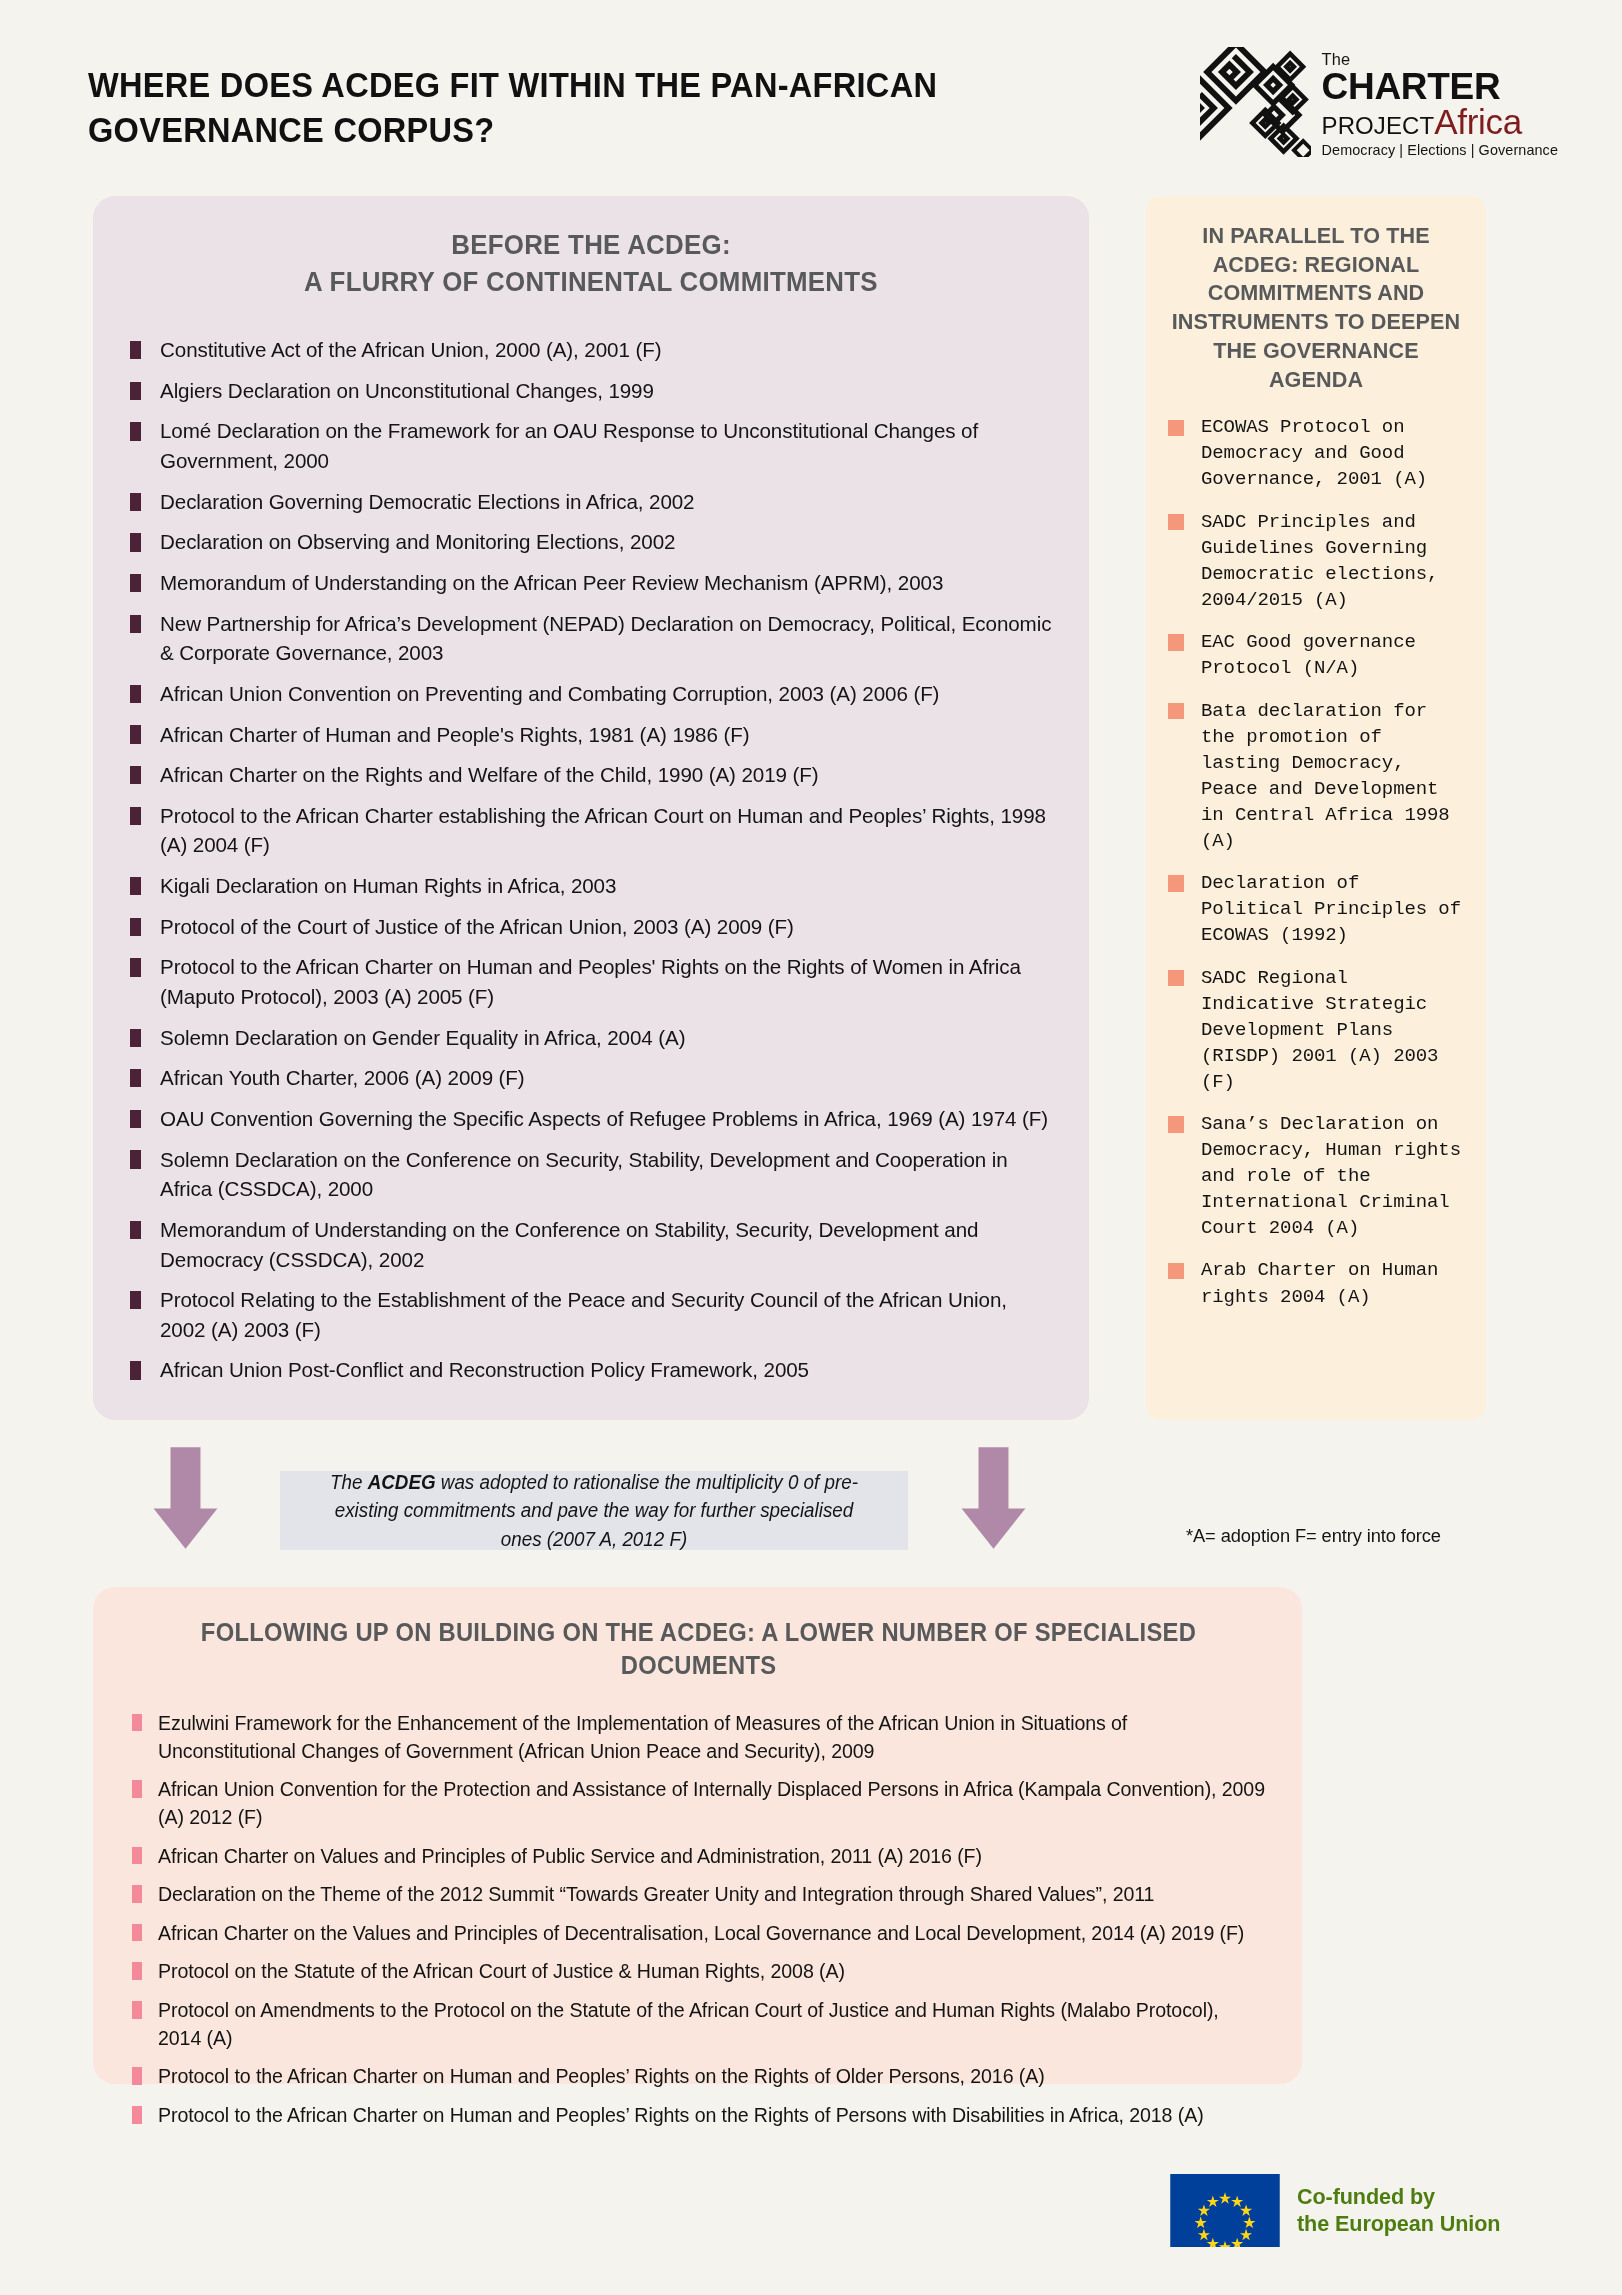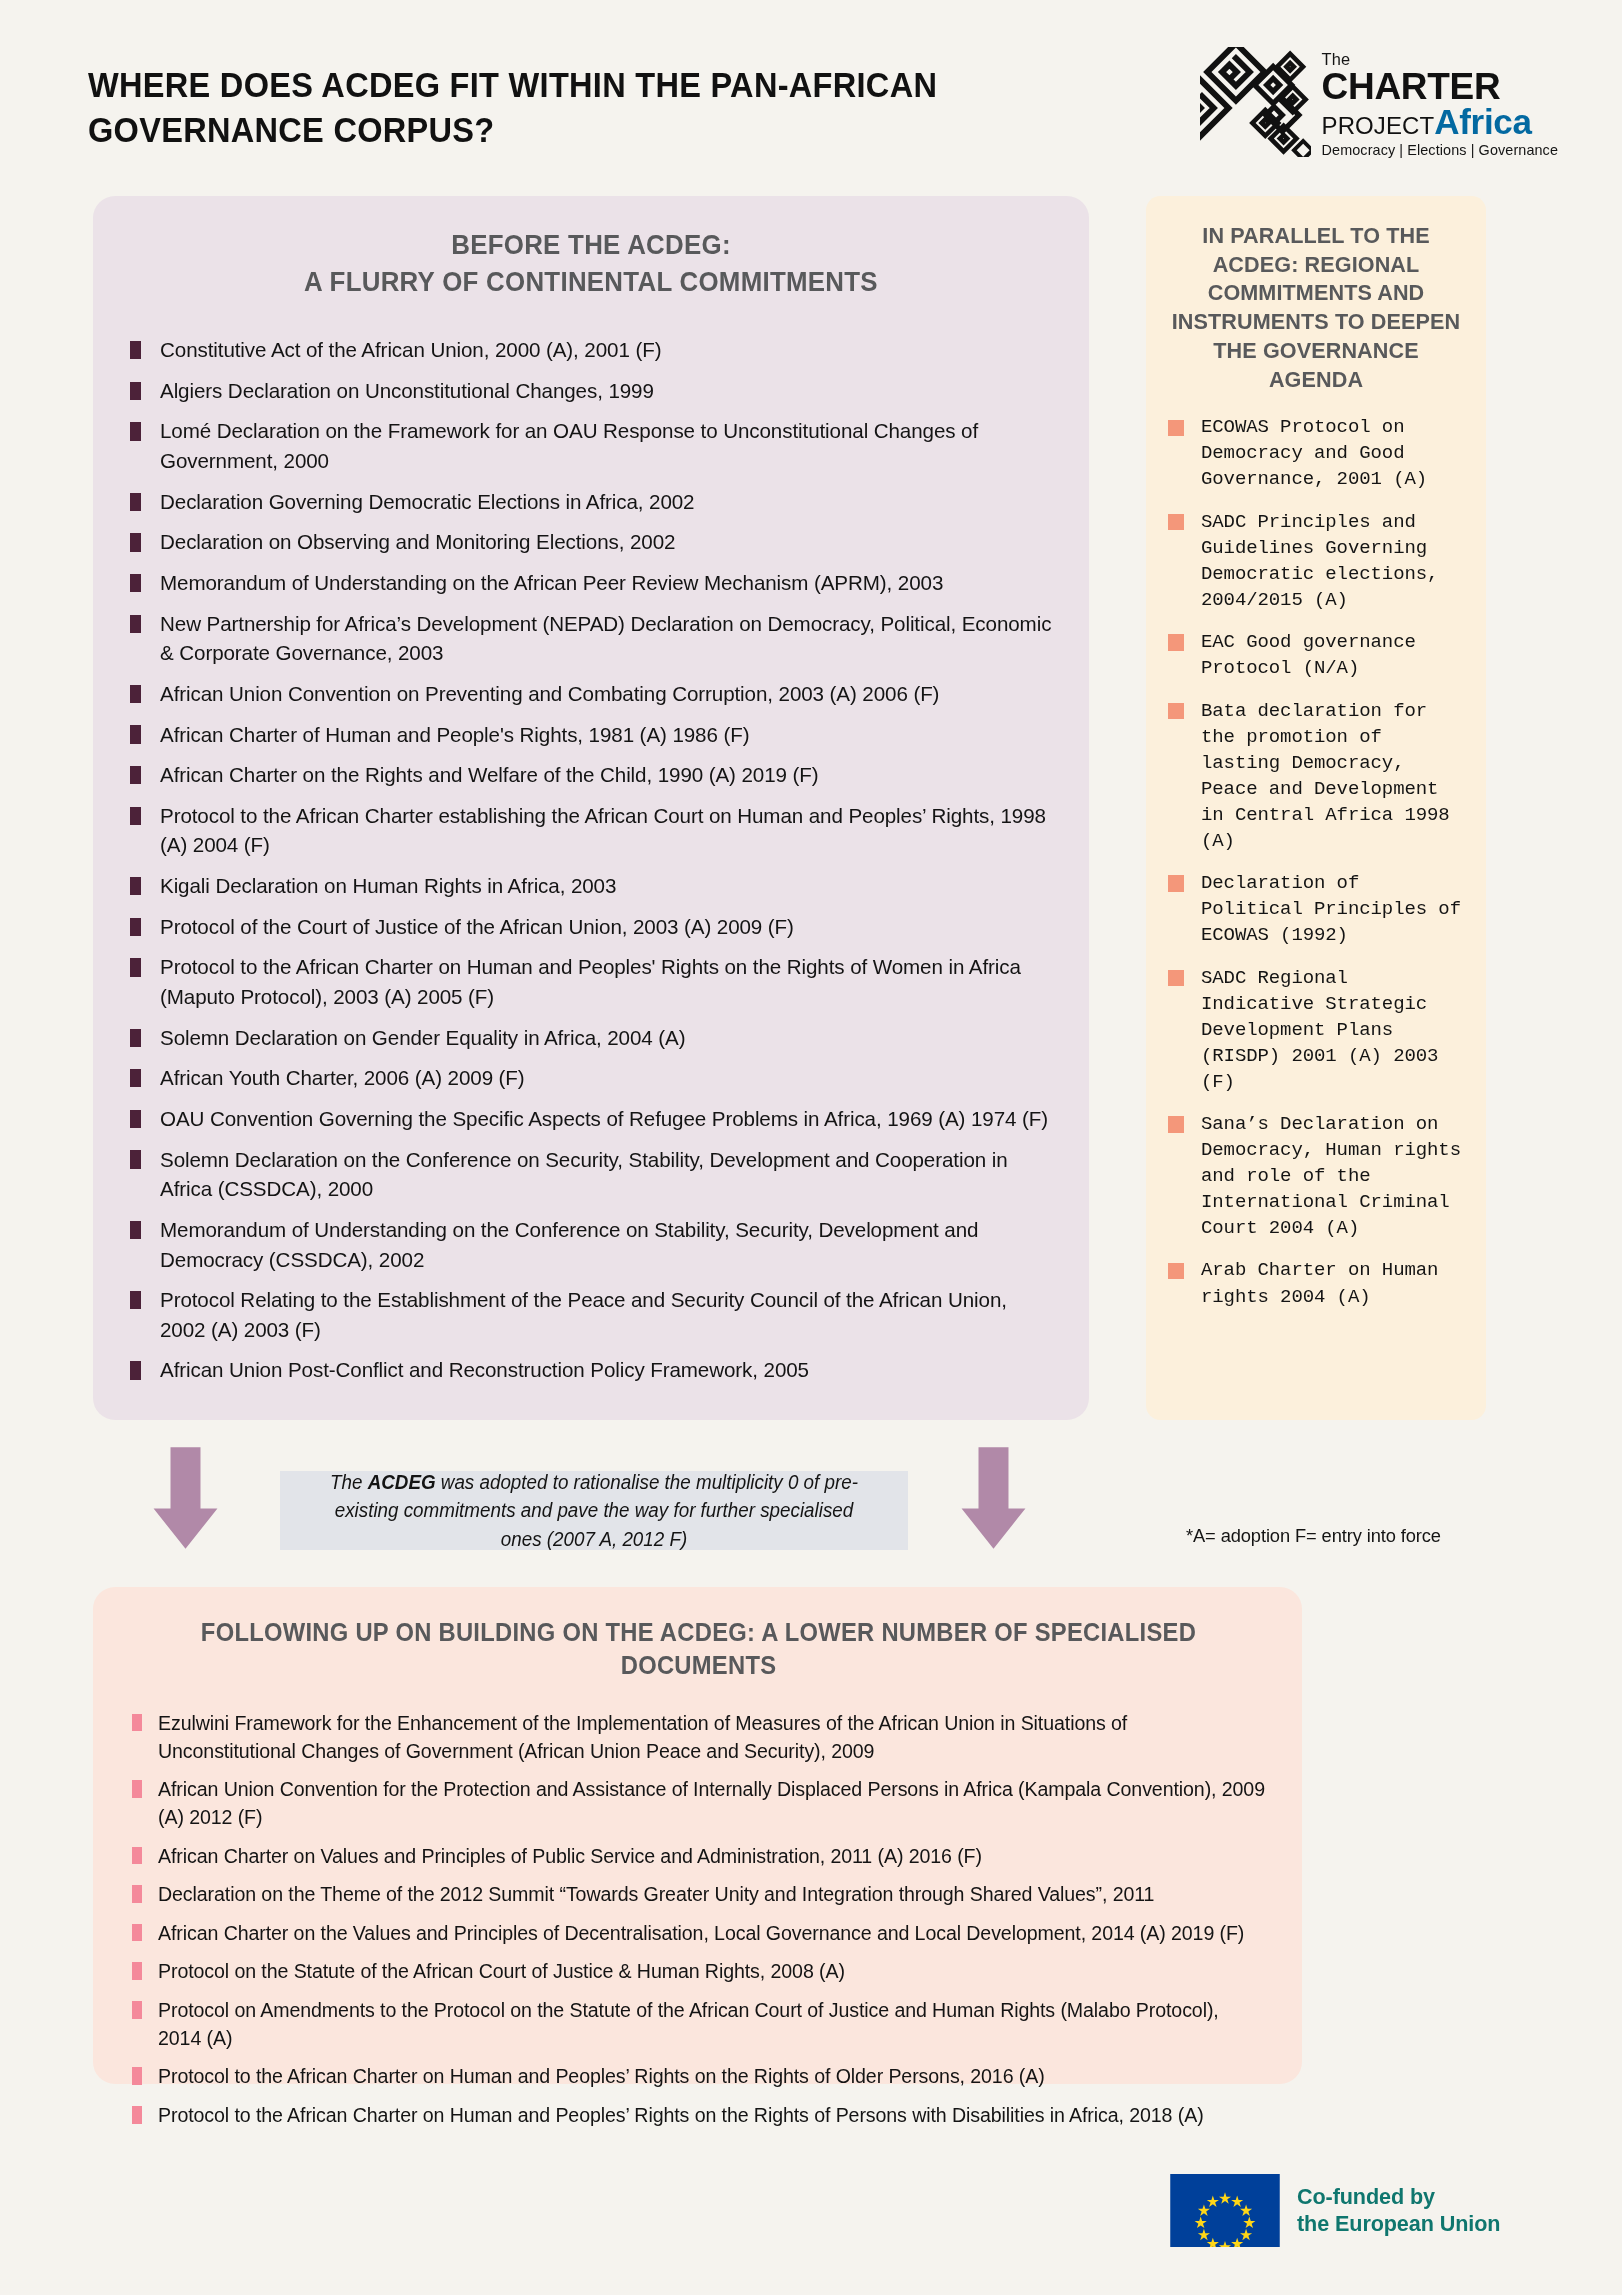--- a/index.html
+++ b/index.html
@@ -53,21 +53,21 @@
   }
   .logo-charter {
     font-size: 37px; font-weight: bold; color: #111; letter-spacing: -0.3px;
     line-height: 0.96;
   }
   .logo-row2 { display: flex; align-items: baseline; line-height: 1; }
   .logo-project {
     font-size: 24px; color: #111; letter-spacing: 0.1px; font-weight: 400;
   }
   .logo-africa {
-    font-size: 35px; font-weight: bold; color: #0369a1; letter-spacing: -0.3px;
+    font-size: 35px; font-weight: normal; color: #7f1d1d; letter-spacing: -0.3px;
   }
   .logo-tag {
     font-size: 14.4px; color: #141414; margin-top: 3.9px; letter-spacing: 0.1px;
   }
 
   
   .card-before {
     position: absolute;
     top: 196px; left: 93px;
     width: 996px; height: 1224px;
@@ -367,20 +367,20 @@
         <polygon points="124.64,90 126.99,97.23 134.59,97.23 128.44,101.69 130.79,108.92 124.64,104.46 118.49,108.92 120.84,101.69 114.69,97.23 122.29,97.23"></polygon>
         <polygon points="110,104.64 112.35,111.87 119.95,111.87 113.8,116.33 116.15,123.56 110,119.1 103.85,123.56 106.2,116.33 100.05,111.87 107.65,111.87"></polygon>
         <polygon points="90,110 92.35,117.23 99.95,117.23 93.8,121.69 96.15,128.92 90,124.46 83.85,128.92 86.2,121.69 80.05,117.23 87.65,117.23"></polygon>
         <polygon points="70,104.64 72.35,111.87 79.95,111.87 73.8,116.33 76.15,123.56 70,119.1 63.85,123.56 66.2,116.33 60.05,111.87 67.65,111.87"></polygon>
         <polygon points="55.36,90 57.71,97.23 65.31,97.23 59.16,101.69 61.51,108.92 55.36,104.46 49.21,108.92 51.56,101.69 45.41,97.23 53.01,97.23"></polygon>
         <polygon points="50,70 52.35,77.23 59.95,77.23 53.8,81.69 56.15,88.92 50,84.46 43.85,88.92 46.2,81.69 40.05,77.23 47.65,77.23"></polygon>
         <polygon points="55.36,50 57.71,57.23 65.31,57.23 59.16,61.69 61.51,68.92 55.36,64.46 49.21,68.92 51.56,61.69 45.41,57.23 53.01,57.23"></polygon>
         <polygon points="70,35.36 72.35,42.59 79.95,42.59 73.8,47.05 76.15,54.28 70,49.82 63.85,54.28 66.2,47.05 60.05,42.59 67.65,42.59"></polygon>
       </g>
     </svg>
-    <div class="eu-label" style="color: #0f766e;">
+    <div class="eu-label" style="color: #4d7c0f;">
       <div>Co-funded by</div>
       <div>the European Union</div>
     </div>
   </div>
 
 </div>
 
 
 </body></html>

